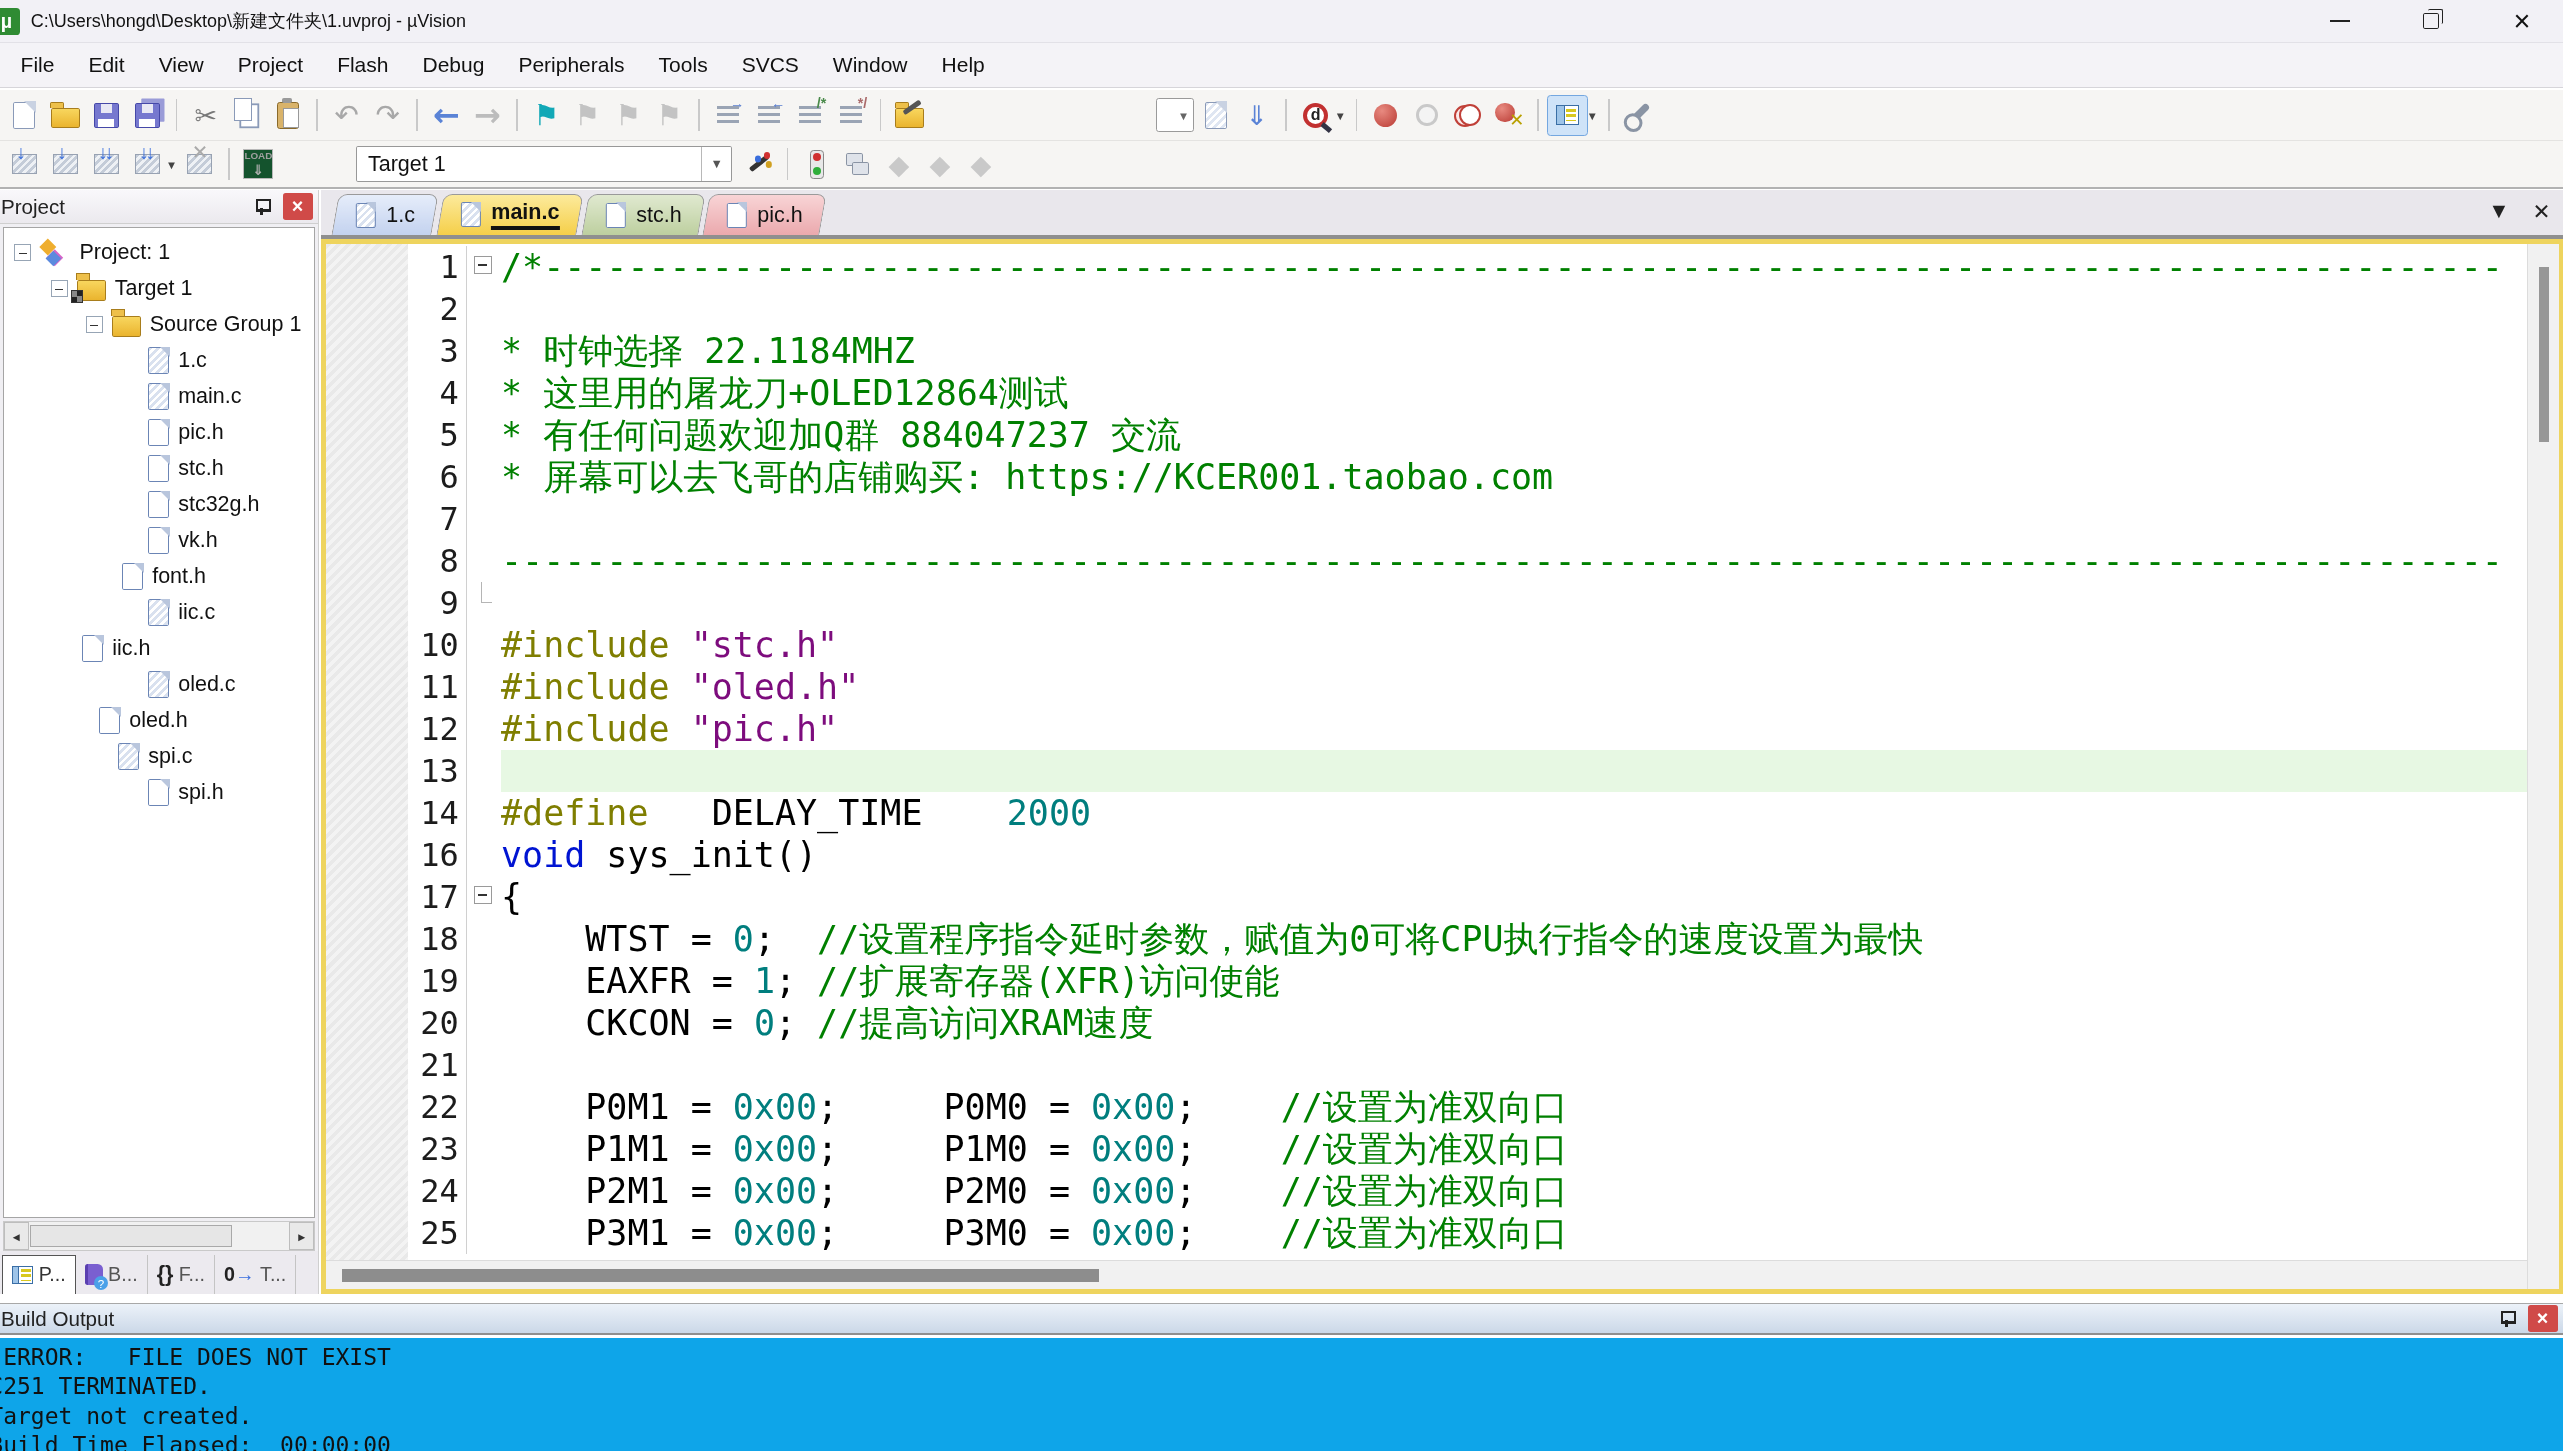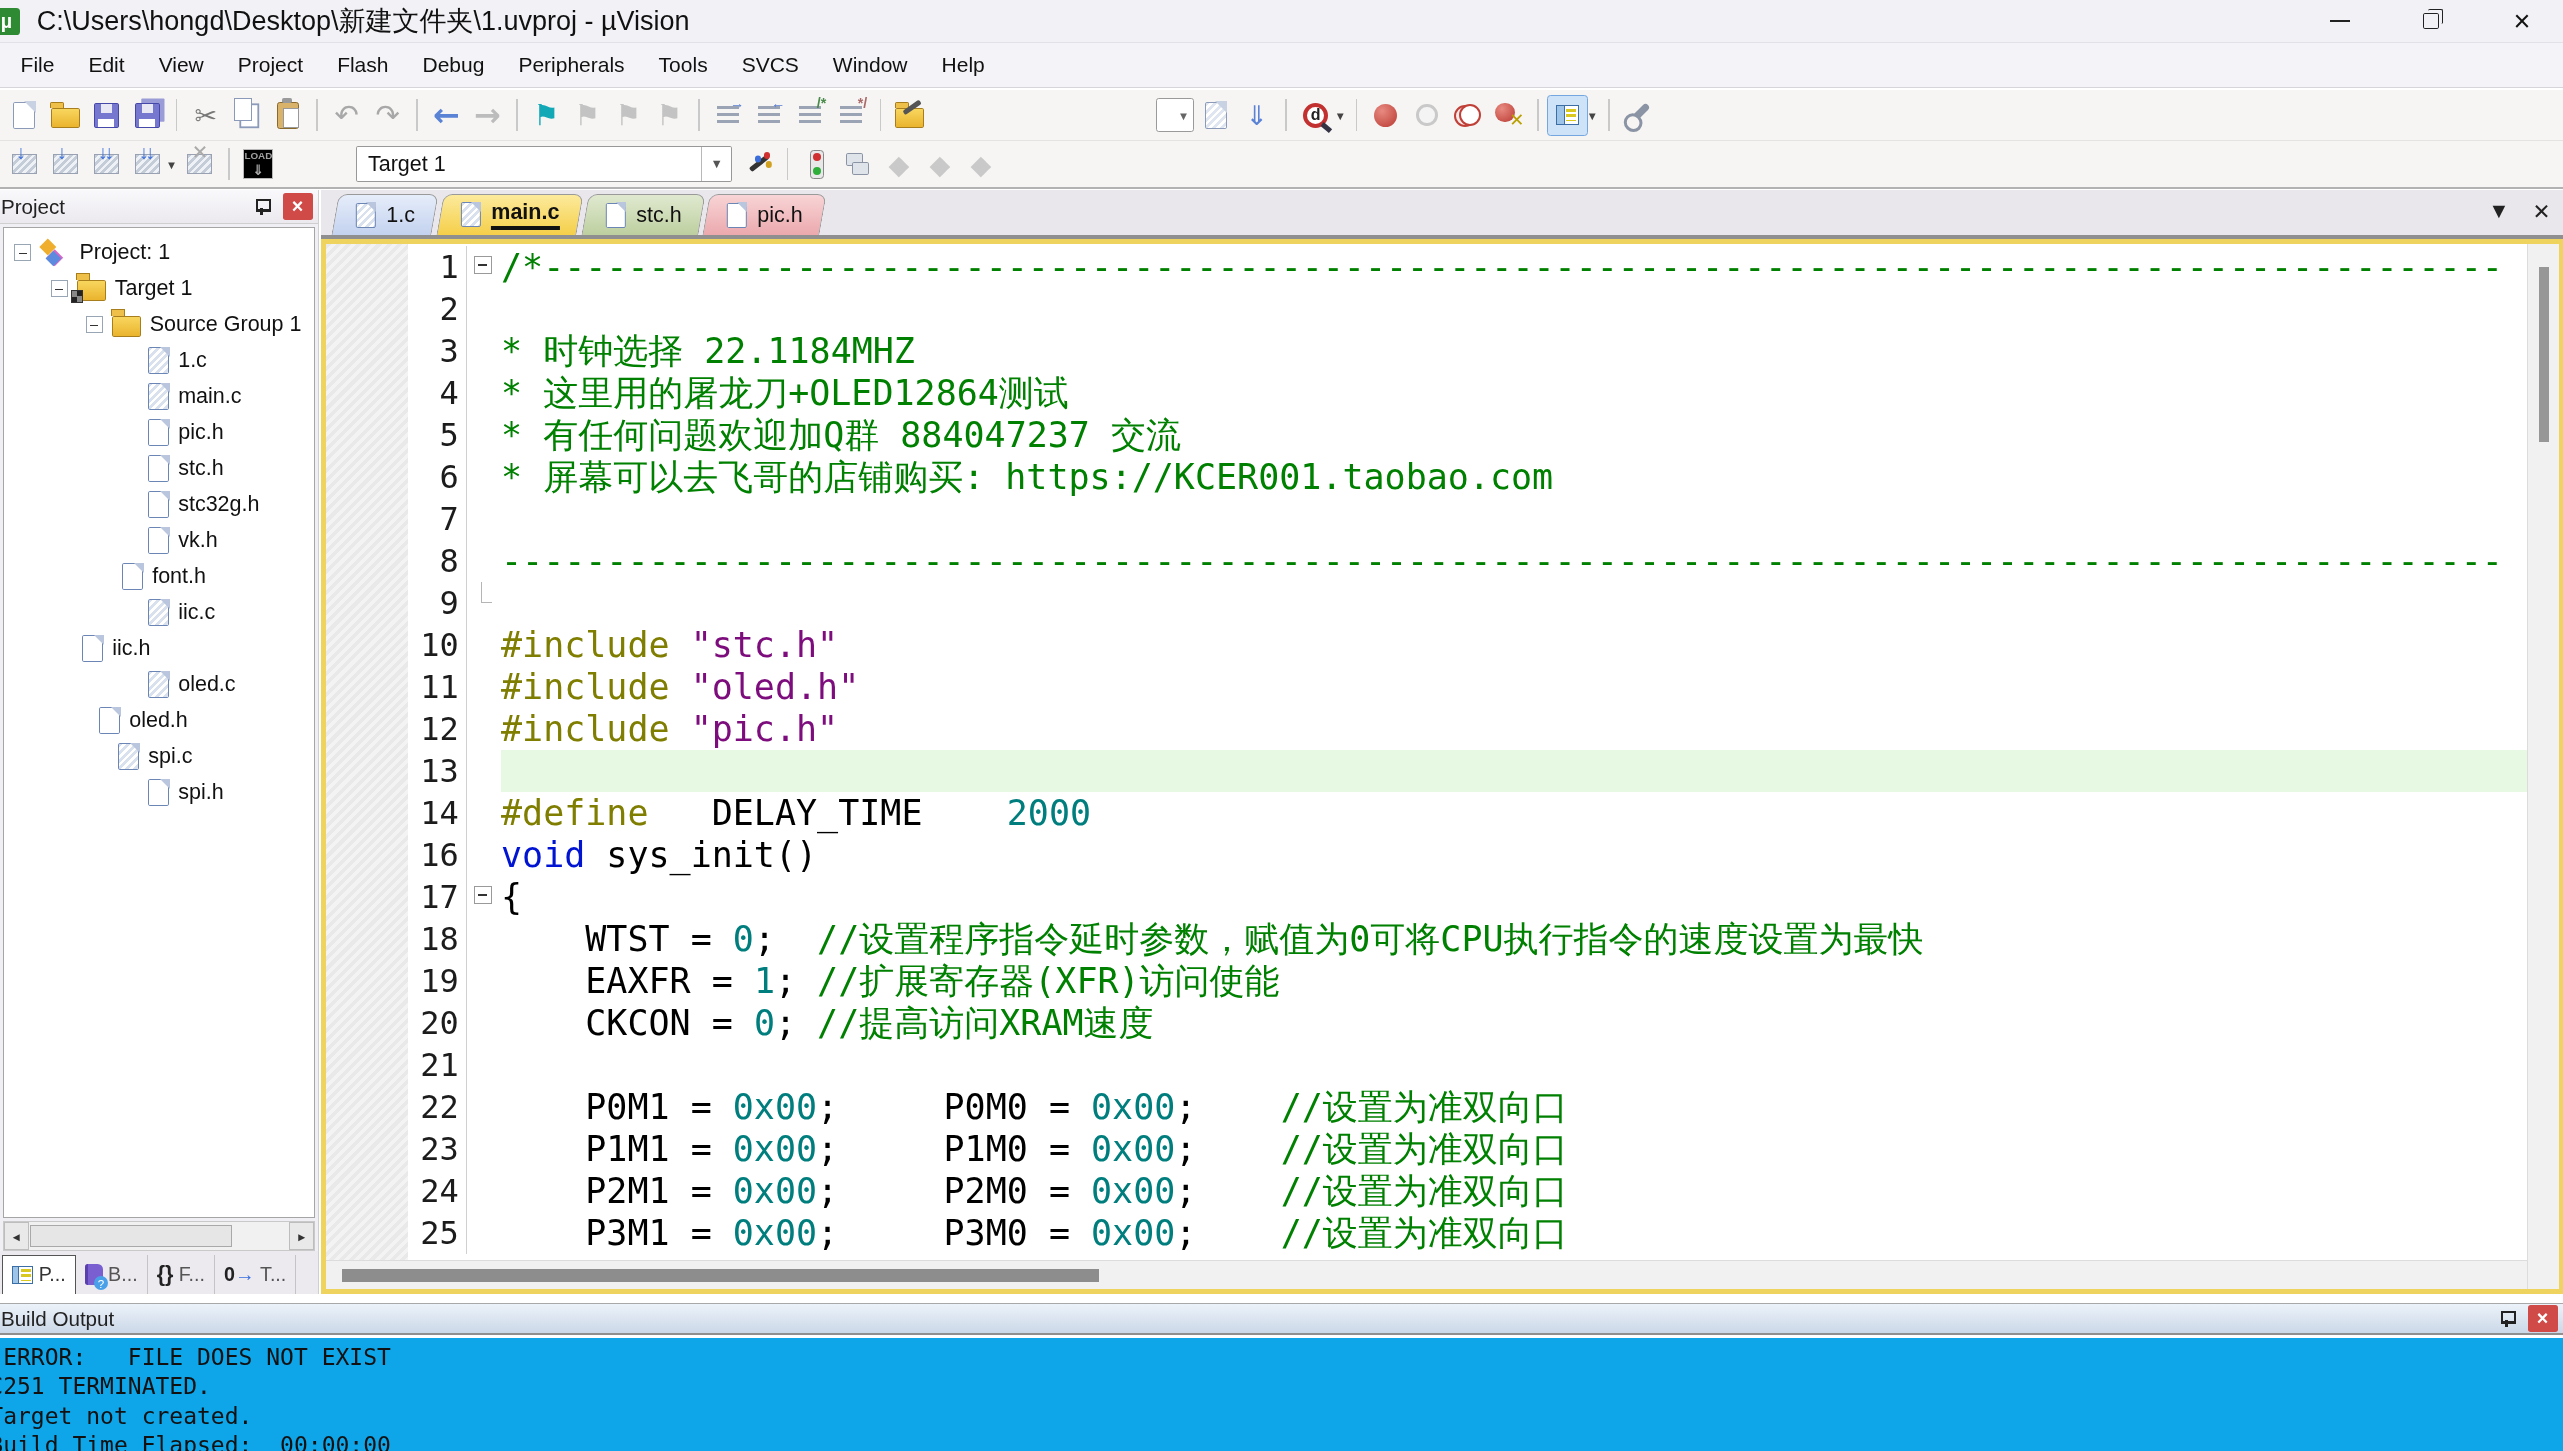--- a/index.html
+++ b/index.html
@@ -5,21 +5,21 @@
   * { margin:0; padding:0; box-sizing:border-box; }
   html,body { width:2563px; height:1452px; overflow:hidden; background:#fff;
     font-family:"Liberation Sans","DejaVu Sans",sans-serif; }
   .app { position:relative; width:2563px; height:1452px; background:#fff; }
 
   
   .titlebar { position:absolute; left:0; top:0; width:2563px; height:43px;
     background:#f2f1f6; border-bottom:0.9px solid #e2e1e7; display:flex; align-items:center; }
   .app-icon { width:27px; height:27px; margin-left:-7.2px; background:#2f8b33; border-radius:3.6px;
     color:#fff; font-weight:bold; font-size:19.7px; display:flex; align-items:center; justify-content:center; }
-  .title-text { font-size:27px; color:#111; margin-left:17px; white-space:pre; }
+  .title-text { font-size:18px; color:#111; margin-left:11px; white-space:pre; }
   .win-controls { margin-left:auto; display:flex; align-items:center; margin-right:21.5px; gap:52px; }
   .wbtn { width:39px; height:36px; display:flex; align-items:center; justify-content:center; }
   .glyph-min { width:19.7px; height:1.8px; background:#222; }
   .glyph-max { width:16px; height:16px; border:1.8px solid #222; border-radius:1.8px; position:relative; }
   .glyph-max::before { content:""; position:absolute; left:3.6px; top:-5.4px; width:14.3px; height:14.3px;
     border:1.8px solid #222; border-left:none; border-bottom:none; border-radius:1.8px; }
   .glyph-close { font-size:29px; color:#111; line-height:1; font-weight:300; }
 
   
   .menubar { position:absolute; left:0; top:43px; width:2563px; height:45px; background:#f4f3f7;
@@ -81,21 +81,21 @@
   .tbtn.hl { background:#cfe3f8; border:1.8px solid #74a7e0; border-radius:3.6px; }
   .i-wrench { width:27px; height:7.2px; background:#8a94a4; border-radius:3.6px; transform:rotate(-45deg); position:relative; }
   .i-wrench::before { content:""; position:absolute; left:-5.4px; top:-3.6px; width:12.5px; height:12.5px; border:3.6px solid #8a94a4;
     border-radius:50%; background:#f6f5f3; }
   .i-stack { width:25px; height:19.7px; background:repeating-linear-gradient(135deg,#c4ccd8 0 2.7px,#eef1f5 2.7px 5.4px);
     border:0.9px solid #98a2b2; position:relative; }
   .i-stack::after { content:"↓"; position:absolute; left:3.6px; top:-14.3px; color:#3a6edd; font-weight:bold; font-size:19.7px; }
   .i-stack.two::after { content:"↓↓"; letter-spacing:-3.6px; }
   .i-stack.gray::after { content:"✕"; color:#aaa; }
   .i-load { width:30px; height:30px; border:0.9px solid #b8b8b8; color:#a0a0a0; font-size:9.9px; font-weight:bold;
-    display:flex; flex-direction:column; align-items:center; justify-content:center; gap:0.9px; background:#000000; }
+    display:flex; flex-direction:column; align-items:center; justify-content:center; gap:0.9px; background:#14532d; }
   .i-load::after { content:"⇓"; font-size:14.3px; color:#b0b0b0; }
   .i-wand { width:27px; height:27px; position:relative; }
   .i-wand::before { content:""; position:absolute; left:3.6px; top:10.7px; width:21.5px; height:4.5px; background:#333; transform:rotate(-38deg); border-radius:1.8px; }
   .i-wand::after { content:""; position:absolute; right:1.8px; top:1.8px; width:6.3px; height:6.3px; background:#d03030; border-radius:50%;
     box-shadow:-9px 3.6px 0 #3a6edd, 1.8px 9px 0 #d0a020; }
   .i-traffic { width:14.3px; height:29px; background:#e8e8e8; border:1.8px solid #888; border-radius:3.6px;
     display:flex; flex-direction:column; align-items:center; justify-content:space-around; }
   .i-traffic::before { content:""; width:8px; height:8px; border-radius:50%; background:#d03030; }
   .i-traffic::after { content:""; width:8px; height:8px; border-radius:50%; background:#2fae3a; }
   .i-boxes { width:23px; height:21.5px; position:relative; }

